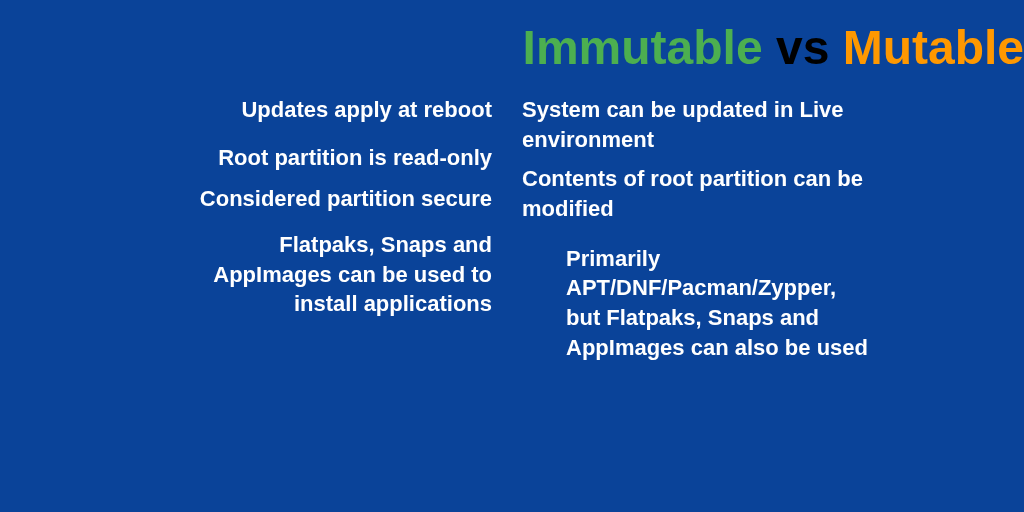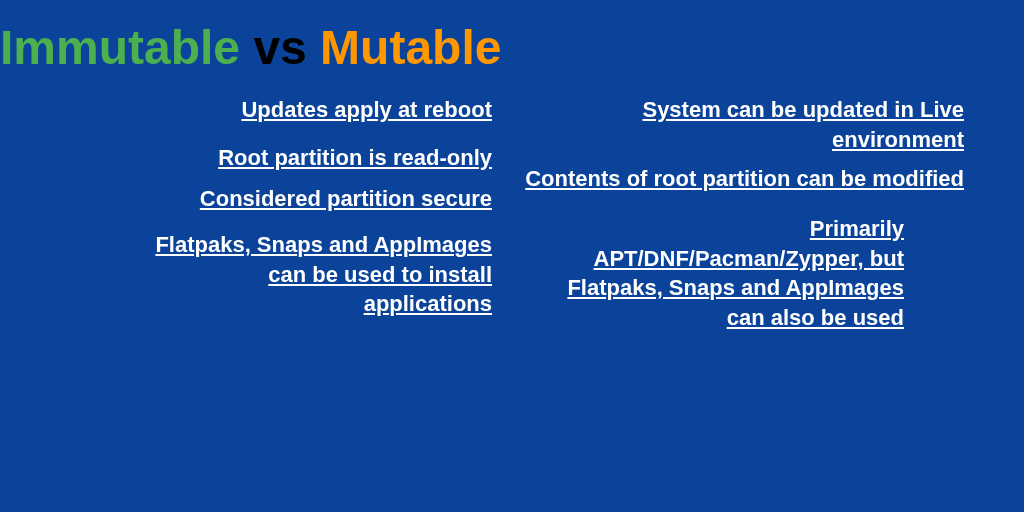--- a/index.html
+++ b/index.html
@@ -8,54 +8,53 @@
       box-sizing: border-box;
     }
     body {
       width: 1024px;
       height: 512px;
       background-color: #0a4399;
       font-family: Arial, Helvetica, sans-serif;
       overflow: hidden;
     }
     .title-container {
-      text-align: left;
+      text-align: right;
       padding-top: 20px;
       padding-bottom: 20px;
     }
     .title-immutable {
       color: #4caf50;
       font-size: 48px;
       font-weight: 900;
     }
     .title-vs {
       color: #000000;
       font-size: 48px;
       font-weight: 900;
     }
     .title-mutable {
       color: #ff9800;
       font-size: 48px;
       font-weight: 900;
     }
     .columns {
       display: flex;
-      padding: 0 60px;
+      padding: 0 88px;
       color: #ffffff;
-      text-decoration: underline;
     }
     .column-left {
       width: 50%;
       padding-right: 20px;
       text-align: right;
     }
     .column-right {
       width: 50%;
       padding-left: 10px;
-      text-align: right;
+      text-align: left;
     }
     .row {
       font-size: 22px;
       font-weight: 700;
       line-height: 1.35;
     }
     .row-1 { margin-bottom: 18px; }
     .row-2 { margin-bottom: 12px; }
     .row-3 { margin-bottom: 16px; }
     .row-2-right { margin-top: -8px; margin-bottom: 20px; }

